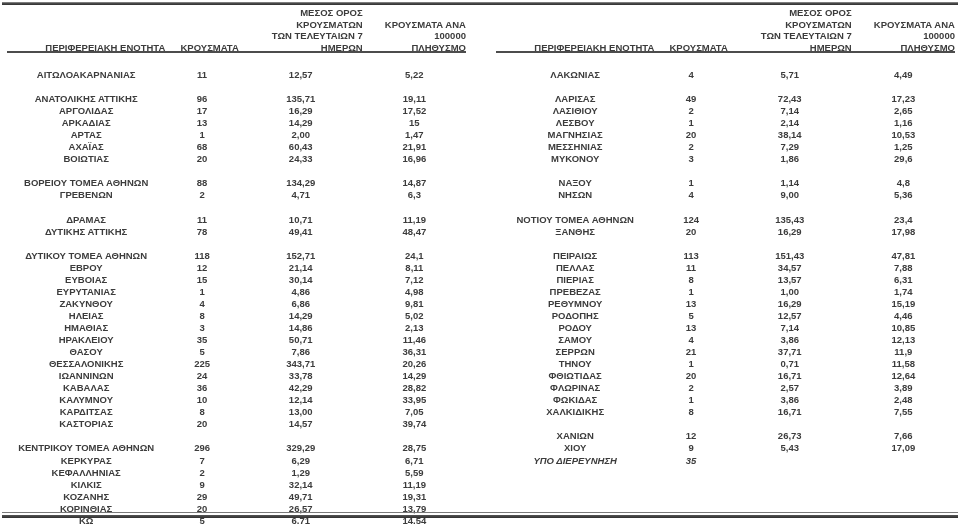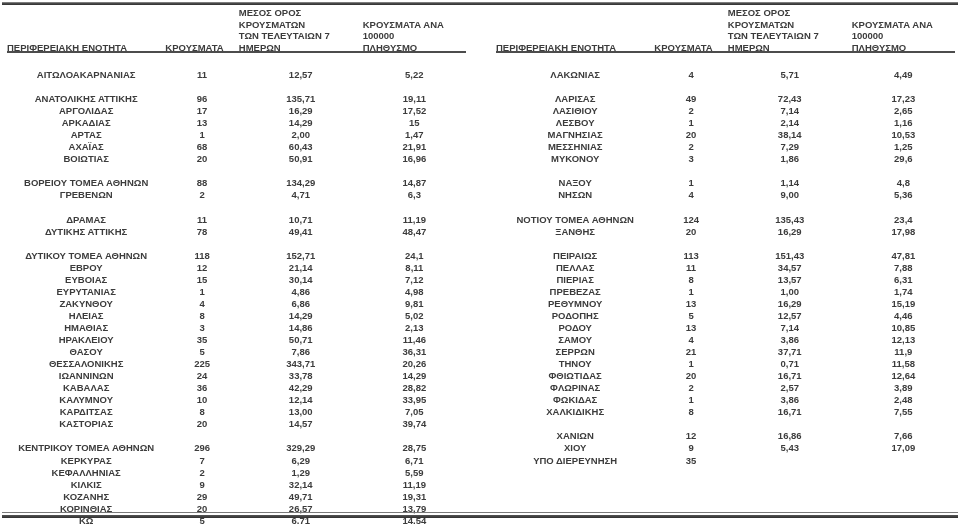--- a/index.html
+++ b/index.html
@@ -14,34 +14,34 @@
     background:linear-gradient(to bottom,#9b9b9b 0%,#4a4a4a 45%,#303030 100%);
   }
   .tables{position:absolute;top:7px;left:7px;right:5px;display:flex;gap:30px;}
   .half{flex:1;min-width:0;}
   .thead{
     display:grid;grid-template-columns:34.5% 16% 27% 22.5%;
     align-items:end;height:41px;padding-bottom:3px;
     border-bottom:2px solid #4c4c4c;
   }
   .hcell{
-    font-size:9.5px;font-weight:bold;text-align:left;
+    font-size:9.5px;font-weight:bold;text-align:right;
     line-height:11.5px;white-space:pre-line;color:#3c3c3c;
   }
   .tbody{padding-top:16px;}
   .trow{
     display:grid;grid-template-columns:34.5% 16% 27% 22.5%;
     height:12.05px;align-items:center;
   }
   .tcell{
     font-size:9.5px;font-weight:bold;text-align:center;
     line-height:12px;color:#3c3c3c;
     white-space:nowrap;overflow:visible;
   }
-  .trow.italic .tcell{}
+  .trow.italic .tcell{font-style:italic;}
   .bottom-rules{position:absolute;left:2px;right:2px;top:512px;}
   .bottom-thin{height:1px;background:#7a7a7a;}
   .bottom-thick{margin-top:2px;height:3px;background:linear-gradient(to bottom,#555 0%,#303030 100%);}
 </style>
 </head>
 <body>
 
 <div class="page">
   <div class="top-rule"></div>
 
@@ -91,21 +91,21 @@
           </div>
           <div class="trow">
             <div class="tcell">ΑΧΑΪΑΣ</div>
             <div class="tcell">68</div>
             <div class="tcell">60,43</div>
             <div class="tcell">21,91</div>
           </div>
           <div class="trow">
             <div class="tcell">ΒΟΙΩΤΙΑΣ</div>
             <div class="tcell">20</div>
-            <div class="tcell">50,91</div>
+            <div class="tcell">24,33</div>
             <div class="tcell">16,96</div>
           </div>
           <div class="trow blank"></div>
           <div class="trow">
             <div class="tcell">ΒΟΡΕΙΟΥ ΤΟΜΕΑ ΑΘΗΝΩΝ</div>
             <div class="tcell">88</div>
             <div class="tcell">134,29</div>
             <div class="tcell">14,87</div>
           </div>
           <div class="trow">
@@ -426,21 +426,21 @@
           <div class="trow">
             <div class="tcell">ΧΑΛΚΙΔΙΚΗΣ</div>
             <div class="tcell">8</div>
             <div class="tcell">16,71</div>
             <div class="tcell">7,55</div>
           </div>
           <div class="trow blank"></div>
           <div class="trow">
             <div class="tcell">ΧΑΝΙΩΝ</div>
             <div class="tcell">12</div>
-            <div class="tcell">16,86</div>
+            <div class="tcell">26,73</div>
             <div class="tcell">7,66</div>
           </div>
           <div class="trow">
             <div class="tcell">ΧΙΟΥ</div>
             <div class="tcell">9</div>
             <div class="tcell">5,43</div>
             <div class="tcell">17,09</div>
           </div>
           <div class="trow italic">
             <div class="tcell">ΥΠΟ ΔΙΕΡΕΥΝΗΣΗ</div>

